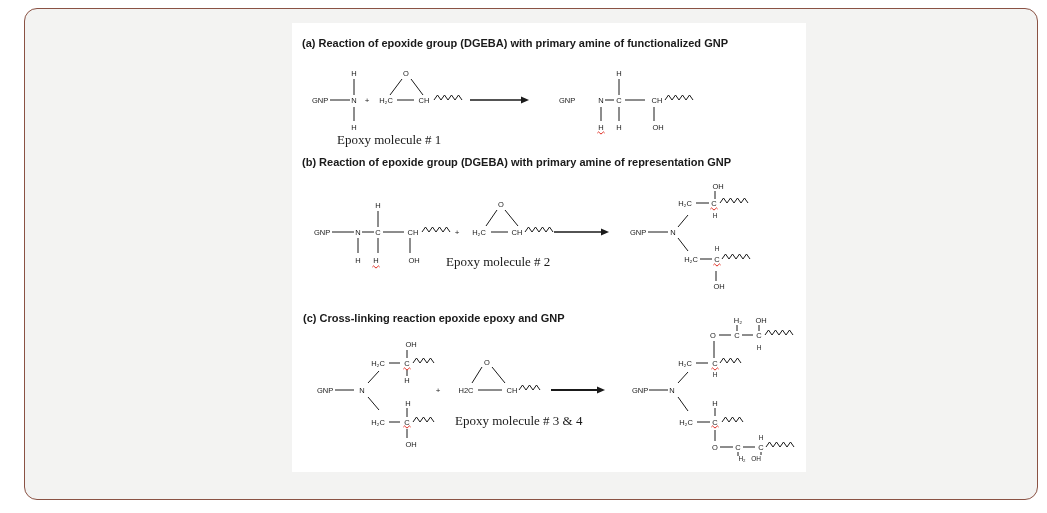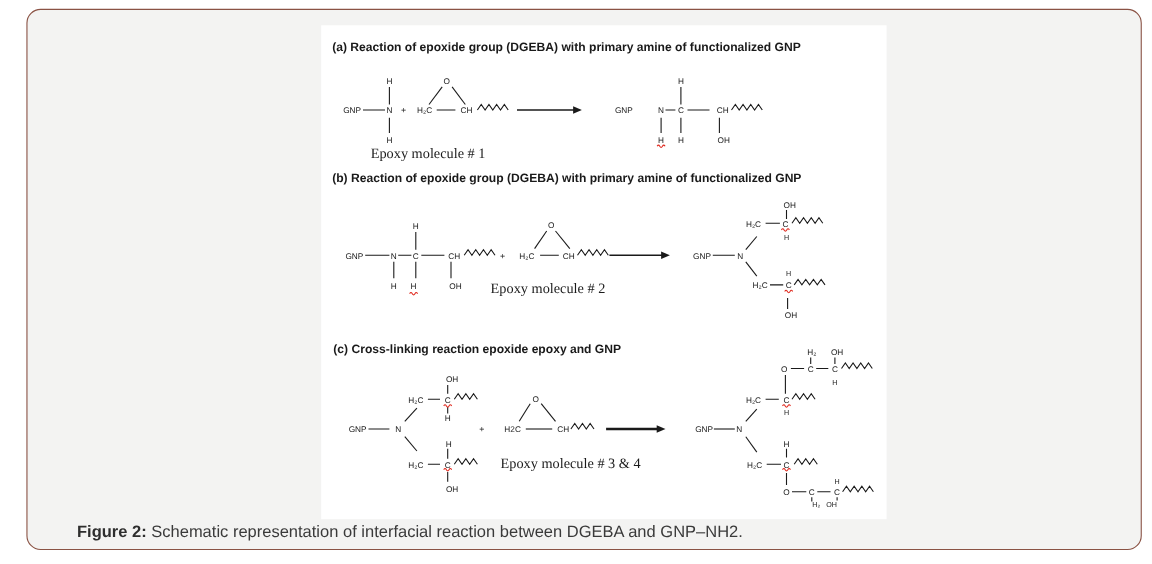--- a/index.html
+++ b/index.html
@@ -177,21 +177,17 @@
           <text x="423" y="383" text-anchor="middle" font-size="7.5" fill="#1a1a1a" font-family="&quot;Liberation Sans&quot;,&quot;DejaVu Sans&quot;,sans-serif">H</text>
           <text x="423" y="427" text-anchor="middle" font-size="7.5" fill="#1a1a1a" font-family="&quot;Liberation Sans&quot;,&quot;DejaVu Sans&quot;,sans-serif">O</text>
           <text x="446" y="427" text-anchor="middle" font-size="7.5" fill="#1a1a1a" font-family="&quot;Liberation Sans&quot;,&quot;DejaVu Sans&quot;,sans-serif">C</text>
           <text x="469" y="427" text-anchor="middle" font-size="7.5" fill="#1a1a1a" font-family="&quot;Liberation Sans&quot;,&quot;DejaVu Sans&quot;,sans-serif">C</text>
           <text x="469" y="417" text-anchor="middle" font-size="6.5" fill="#1a1a1a" font-family="&quot;Liberation Sans&quot;,&quot;DejaVu Sans&quot;,sans-serif">H</text>
           <text x="450" y="438" text-anchor="middle" font-size="6.5" fill="#1a1a1a" font-family="&quot;Liberation Sans&quot;,&quot;DejaVu Sans&quot;,sans-serif">H₂</text>
           <text x="464" y="438" text-anchor="middle" font-size="6.5" fill="#1a1a1a" font-family="&quot;Liberation Sans&quot;,&quot;DejaVu Sans&quot;,sans-serif">OH</text>
           <text x="163" y="402" text-anchor="start" font-size="13" fill="#1a1a1a" font-family="&quot;Liberation Serif&quot;,&quot;DejaVu Serif&quot;,serif">Epoxy molecule # 3 &amp; 4</text>
         </svg>
       <div class="sec-heading heading-a">(a) Reaction of epoxide group (DGEBA) with primary amine of functionalized GNP</div>
-      <div class="sec-heading heading-b">(b) Reaction of epoxide group (DGEBA) with primary amine of functionalized GNP</div>
+      <div class="sec-heading heading-b">(b) Reaction of epoxide group (DGEBA) with primary amine of representation GNP</div>
       <div class="sec-heading heading-c">(c) Cross-linking reaction epoxide epoxy and GNP</div>
-    </div>
-    <div class="caption">
-      <b>Figure 2:</b>
-      <span>Schematic representation of interfacial reaction between DGEBA and GNP–NH2.</span>
     </div>
   </div>
 </div>
 
 </body></html>

